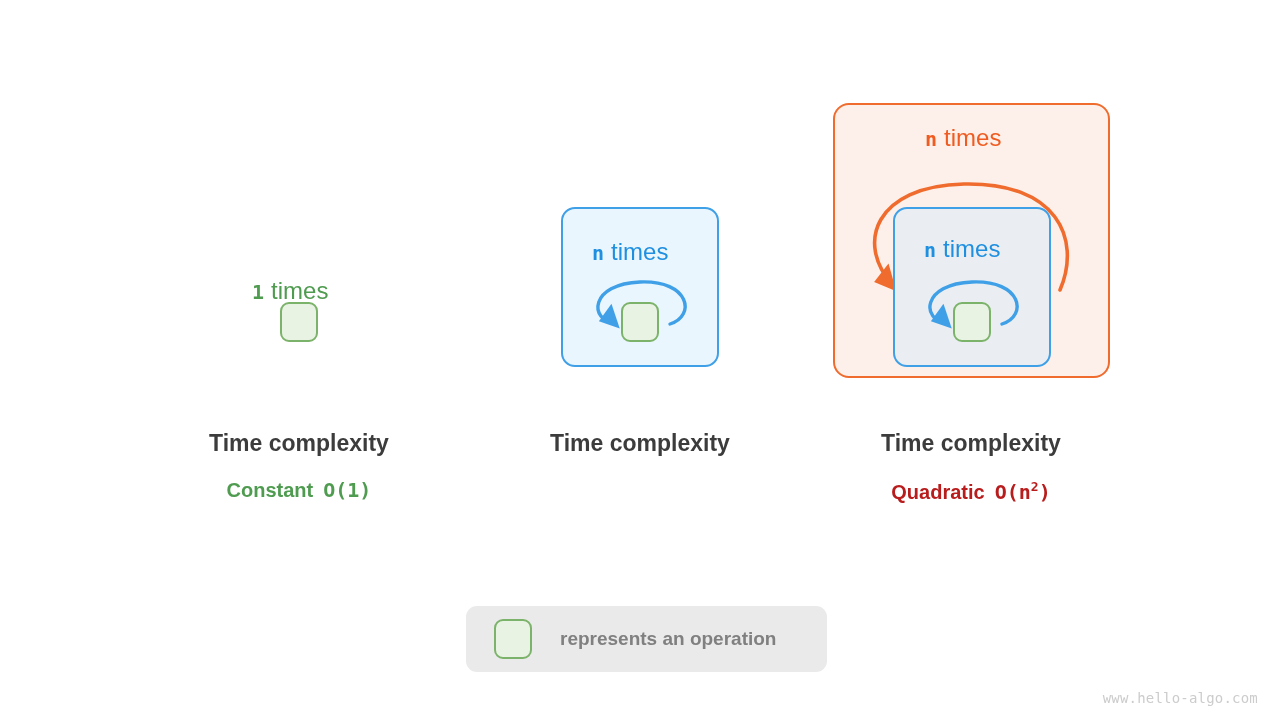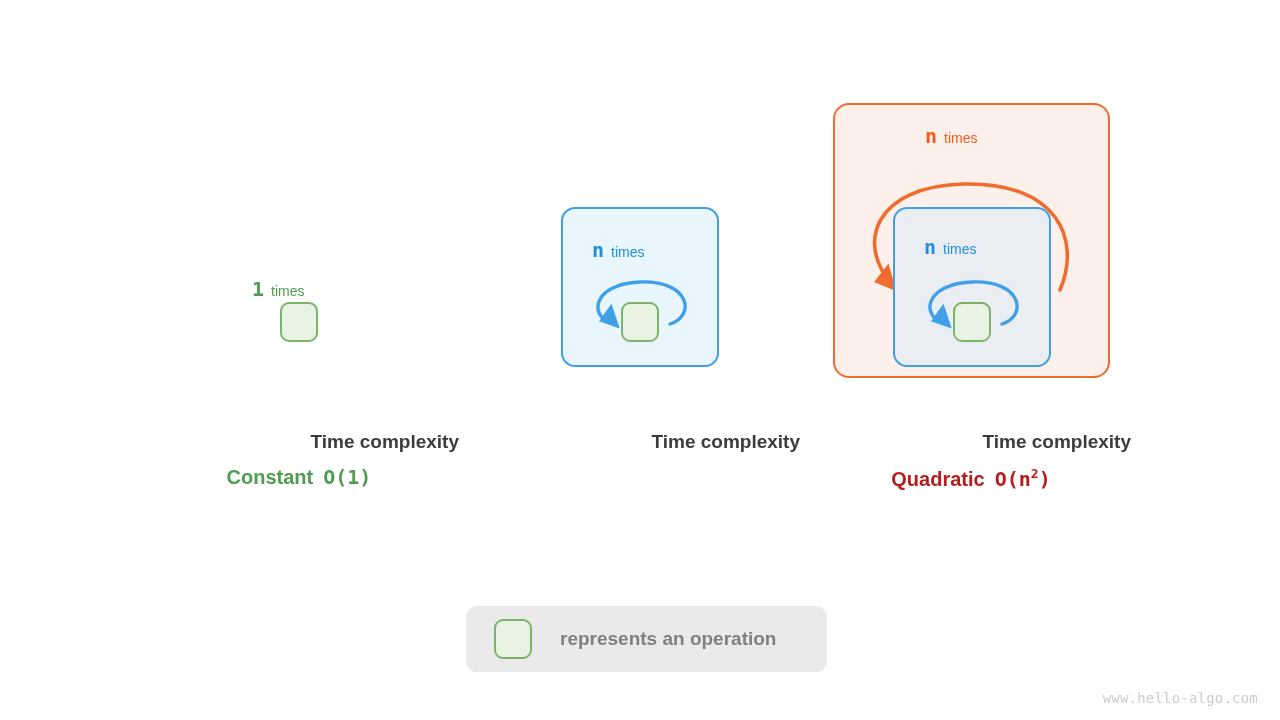--- a/index.html
+++ b/index.html
@@ -60,45 +60,44 @@
     white-space: nowrap;
     line-height: 1;
   }
   .times-label .cnt {
     font-family: "DejaVu Sans Mono", "Liberation Mono", monospace;
     font-weight: bold;
     font-size: 20px;
   }
   .times-label .word {
     font-family: "Liberation Sans", sans-serif;
-    font-size: 14px;
+    font-size: 24px;
     margin-left: 7px;
   }
   .times-green .cnt, .times-green .word { color: #4f9c50; }
   .times-blue  .cnt, .times-blue  .word { color: #1f8fe0; }
   .times-orange .cnt, .times-orange .word { color: #ef5b20; }
 
   
   .caption {
     position: absolute;
     text-align: center;
     width: 320px;
   }
   .caption .title {
     font-family: "Liberation Sans", sans-serif;
     font-weight: bold;
-    font-size: 19px;
+    font-size: 23px;
     color: #3c3c3c;
     line-height: 1;
     display: block;
-    text-align: right;
   }
   .caption .value {
     display: block;
-    margin-top: 16px;
+    margin-top: 25px;
     line-height: 1;
     white-space: nowrap;
   }
   .caption .value .name {
     font-family: "Liberation Sans", sans-serif;
     font-weight: bold;
     font-size: 20px;
   }
   .caption .value .bigo {
     font-family: "DejaVu Sans Mono", "Liberation Mono", monospace;

